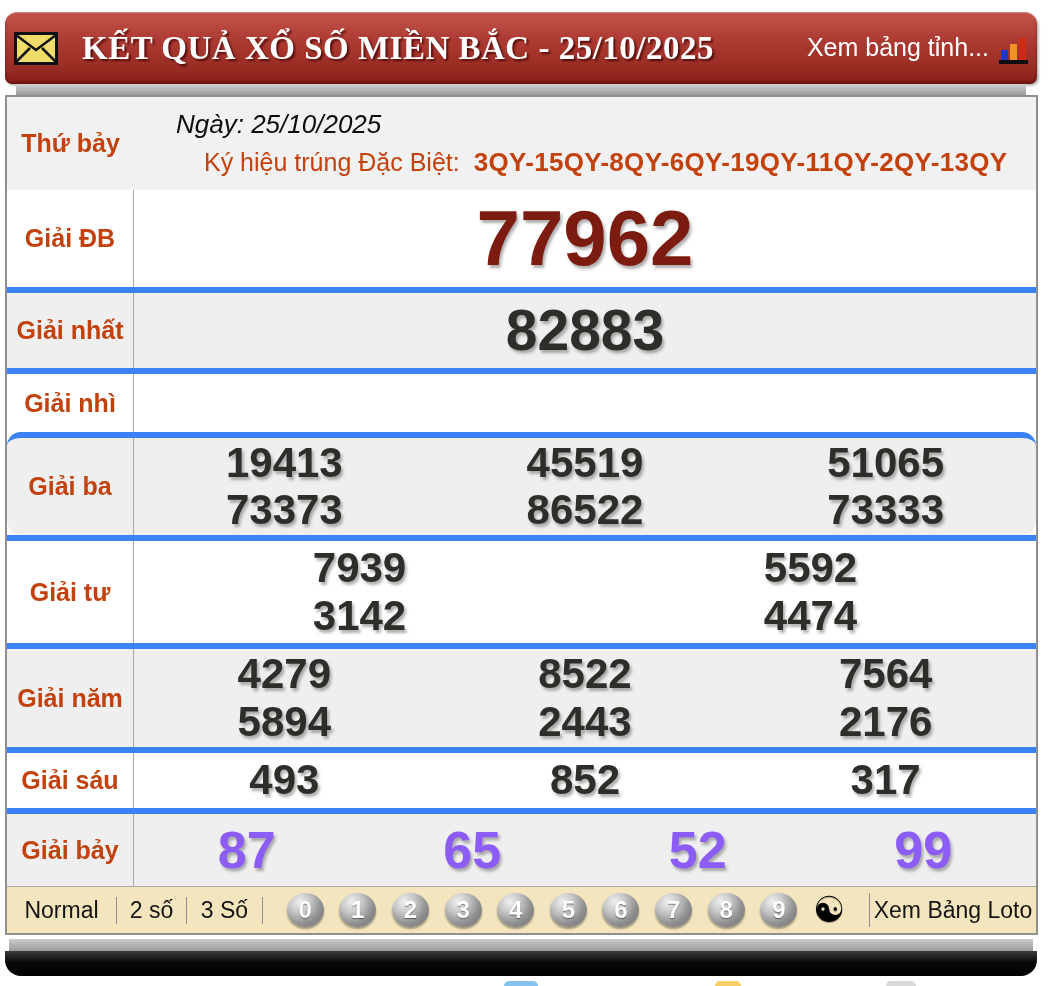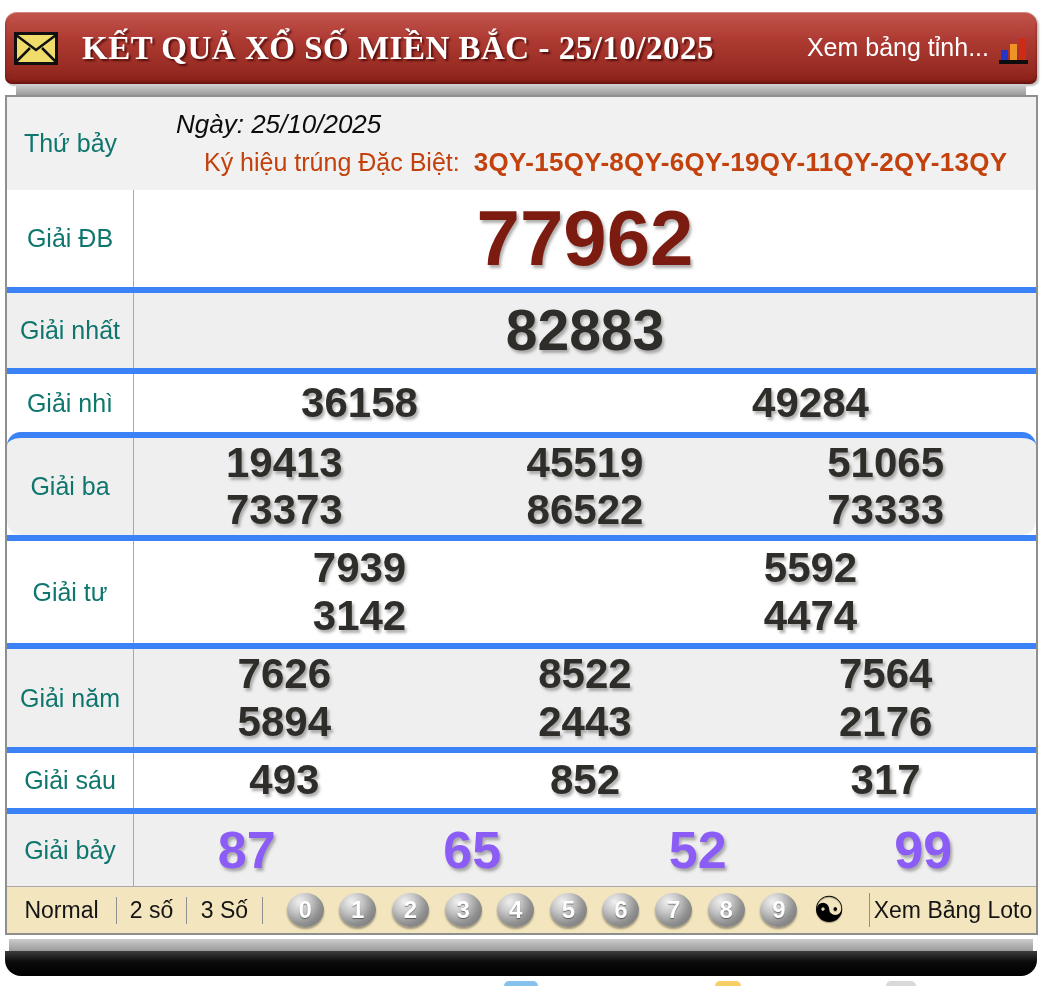--- a/index.html
+++ b/index.html
@@ -56,21 +56,21 @@
     position:absolute; top:95px; left:5px; width:1033px;
     border:2px solid #8f8f8f; background:#fff;
   }
   .t-row { display:flex; width:100%; }
   .t-row + .t-row { border-top:6px solid #3b82f6; }
   .shade-gray { background:#efefef; }
   .shade-white { background:#ffffff; }
 
   .label-cell {
     flex:0 0 127px; display:flex; align-items:center; justify-content:center;
-    font-size:25px; color:#0f766e;
+    font-size:25px; color:#c2410c;font-weight:bold;
   }
   .prize-row .label-cell { border-right:1px solid #a8a8a8; }
   .content-cell { flex:1; display:flex; flex-direction:column; justify-content:space-evenly; }
   .num-line { display:grid; align-items:center; }
   .num {
     text-align:center; font-weight:bold; color:#2f2d29;
     text-shadow:2px 3px 3px rgba(110,110,110,.55);
     line-height:1.05;
   }
   .v-special .num { font-size:78px; color:#7c1c11; }
@@ -172,26 +172,20 @@
         <div class="t-row prize-row row-nhat shade-gray v-first">
           <div class="label-cell">Giải nhất</div>
           <div class="content-cell">
             <div class="num-line" style="grid-template-columns: repeat(1, 1fr);">
               <div class="num">82883</div>
             </div>
           </div>
         </div>
         <div class="t-row prize-row row-nhi shade-white v-normal">
           <div class="label-cell">Giải nhì</div>
-          <div class="content-cell">
-            <div class="num-line" style="grid-template-columns: repeat(2, 1fr);">
-              <div class="num">36158</div>
-              <div class="num">49284</div>
-            </div>
-          </div>
         </div>
         <div class="t-row prize-row row-ba shade-gray v-normal">
           <div class="label-cell">Giải ba</div>
           <div class="content-cell">
             <div class="num-line" style="grid-template-columns: repeat(3, 1fr);">
               <div class="num">19413</div>
               <div class="num">45519</div>
               <div class="num">51065</div>
             </div>
             <div class="num-line" style="grid-template-columns: repeat(3, 1fr);">
@@ -211,21 +205,21 @@
             <div class="num-line" style="grid-template-columns: repeat(2, 1fr);">
               <div class="num">3142</div>
               <div class="num">4474</div>
             </div>
           </div>
         </div>
         <div class="t-row prize-row row-nam shade-gray v-normal">
           <div class="label-cell">Giải năm</div>
           <div class="content-cell">
             <div class="num-line" style="grid-template-columns: repeat(3, 1fr);">
-              <div class="num">7626</div>
+              <div class="num">4279</div>
               <div class="num">8522</div>
               <div class="num">7564</div>
             </div>
             <div class="num-line" style="grid-template-columns: repeat(3, 1fr);">
               <div class="num">5894</div>
               <div class="num">2443</div>
               <div class="num">2176</div>
             </div>
           </div>
         </div>

